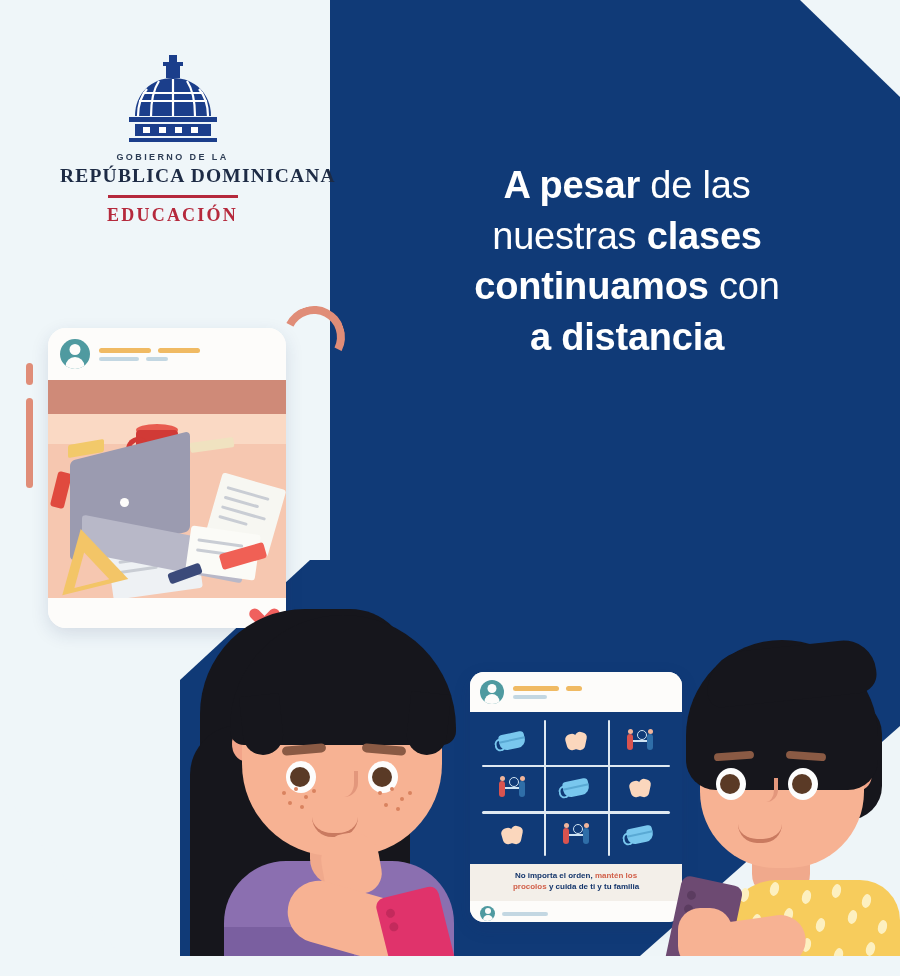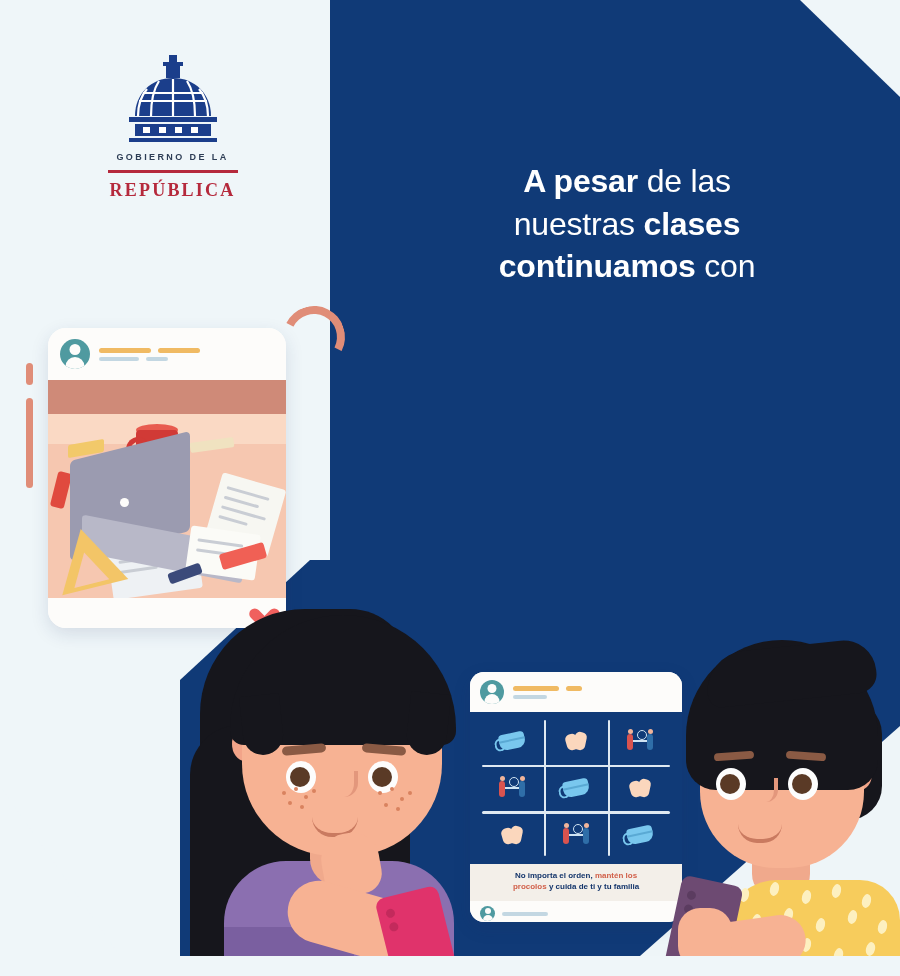--- a/index.html
+++ b/index.html
@@ -42,21 +42,21 @@
   }
   .logo-rule{width:130px;height:3px;background:#b5293c;margin:8px auto 7px;}
   .logo-edu{
     font-family:"Liberation Serif",serif;font-size:18px;letter-spacing:2.2px;
     color:#b5293c;font-weight:700;
   }
 
   
   .headline{
     position:absolute;left:392px;top:160px;width:470px;
-    color:#ffffff;text-align:center;font-size:32px;line-height:1.33;
+    color:#ffffff;text-align:center;font-size:38px;line-height:1.33;
     font-weight:400;letter-spacing:-0.2px;
   }
   .headline b{font-weight:700;}
 
   
   .stroke{position:absolute;background:#e08d78;border-radius:6px;}
   .stroke-a{left:26px;top:363px;width:7px;height:22px;}
   .stroke-b{left:26px;top:398px;width:7px;height:90px;}
   .arc{
     position:absolute;left:283px;top:306px;width:46px;height:46px;
@@ -293,33 +293,37 @@
         <g fill="#ffffff">
           <rect x="24" y="76" width="7" height="6"></rect>
           <rect x="40" y="76" width="7" height="6"></rect>
           <rect x="56" y="76" width="7" height="6"></rect>
           <rect x="72" y="76" width="7" height="6"></rect>
         </g>
         <rect x="10" y="87" width="88" height="4" fill="#1b3e8b"></rect>
       </svg>
     </div>
     <div class="logo-gov">GOBIERNO DE LA</div>
+    <div class="logo-rd">REPÚBLICA DOMINICANA</div>
     <div class="logo-rule"></div>
-    <div class="logo-edu">REPÚBLICA</div>
+    <div class="logo-edu">EDUCACIÓN</div>
   </div>
 
   <div class="headline">
     <div>
       <b>A pesar</b><span> de las</span>
     </div>
     <div>
       <span>nuestras </span><b>clases</b>
     </div>
     <div>
       <b>continuamos</b><span> con</span>
+    </div>
+    <div>
+      <b>a distancia</b>
     </div>
   </div>
 
   <div class="card card1">
     <div class="card-head">
       <div class="avatar"></div>
       <div class="head-lines">
         <div class="hl-row">
           <div class="bar-o" style="width:52px"></div>
           <div class="bar-o" style="width:42px"></div>

